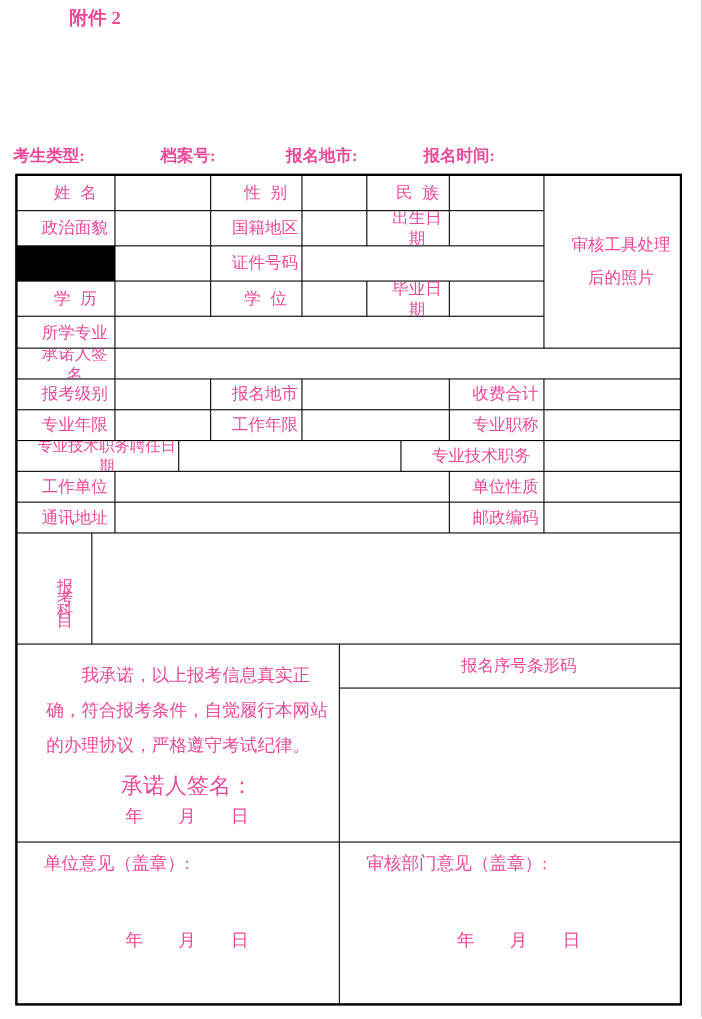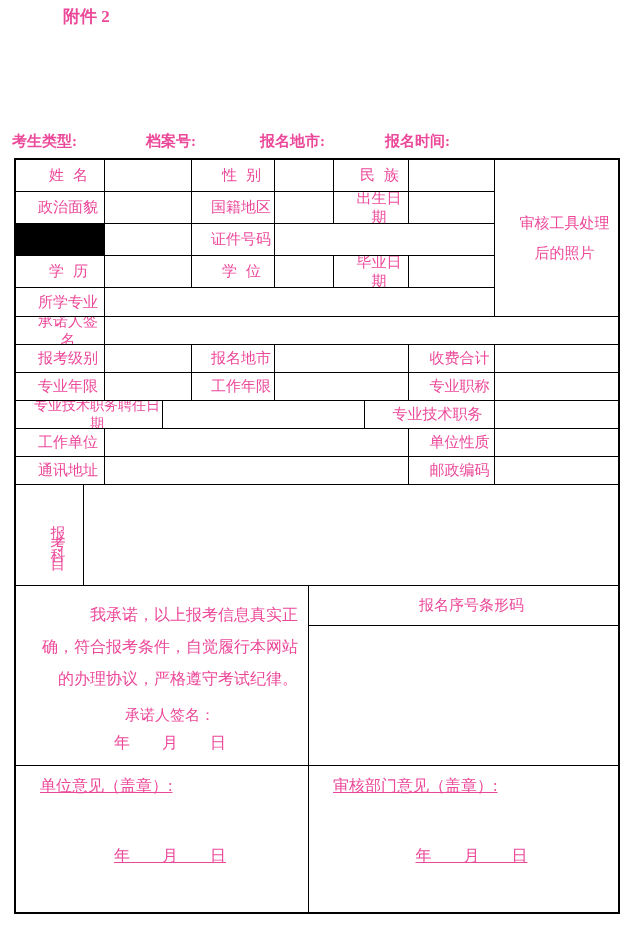--- a/index.html
+++ b/index.html
@@ -50,25 +50,25 @@
   .small { font-size: 14px; }
   .vert {
     writing-mode: vertical-rl; text-orientation: upright;
     letter-spacing: 11px; line-height: 1;
   }
   .photo-cell { flex-direction: column; line-height: 30px; }
   .commit-cell { flex-direction: column; align-items: stretch; justify-content: flex-start; }
   .commit-cell p {
     margin: 13px 10px 0 10px;
     font-size: 16px; line-height: 32px;
-    text-align: right; text-indent: 2em;
+    text-align: left; text-indent: 2em;
   }
-  .commit-sign { margin-top: 6px; line-height: 28px; font-size: 15px; text-align: center; }
+  .commit-sign { margin-top: 6px; line-height: 28px; font-size: 20px; text-align: center; }
   .commit-date { line-height: 28px; font-size: 16px; text-align: center; }
-  .opinion-cell { flex-direction: column; align-items: stretch; justify-content: flex-start; text-decoration: underline; }
+  .opinion-cell { flex-direction: column; align-items: stretch; justify-content: flex-start; }
   .opinion-label { padding: 8px 0 0 8px; font-size: 16px; line-height: 24px; text-align: left; }
   .opinion-date { margin-top: 44px; line-height: 28px; font-size: 16px; text-align: center; }
 </style>
 </head>
 <body>
 
 <div class="page">
 
   <div class="attachment">附件 2</div>
 

